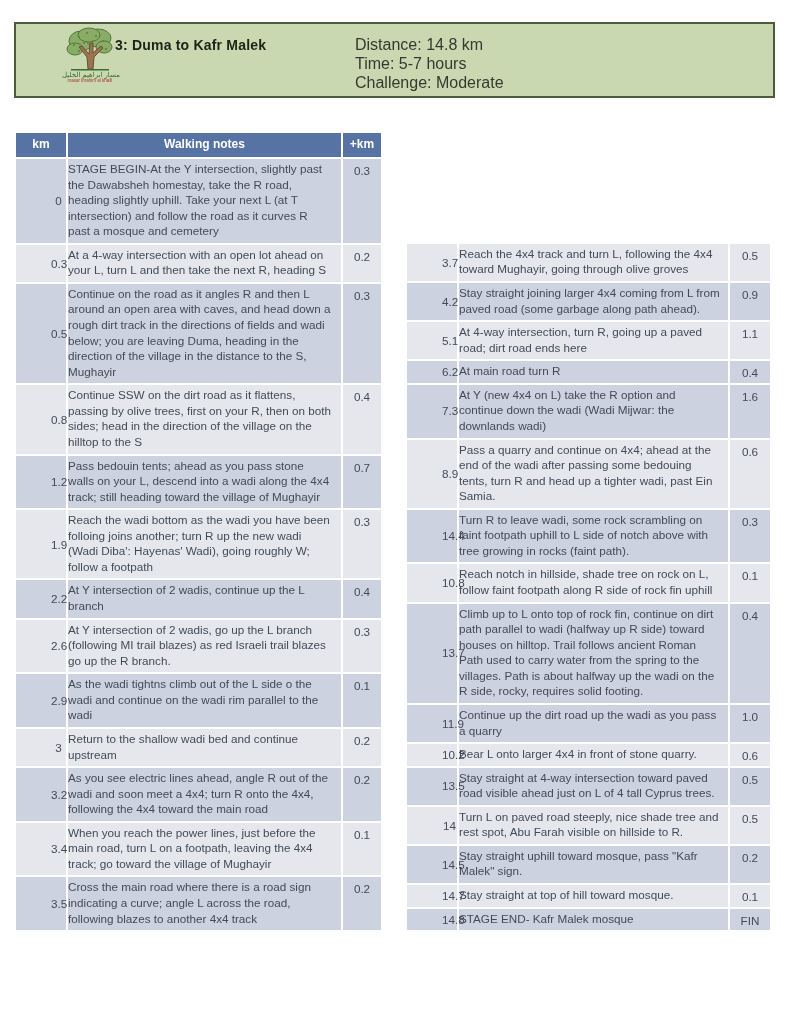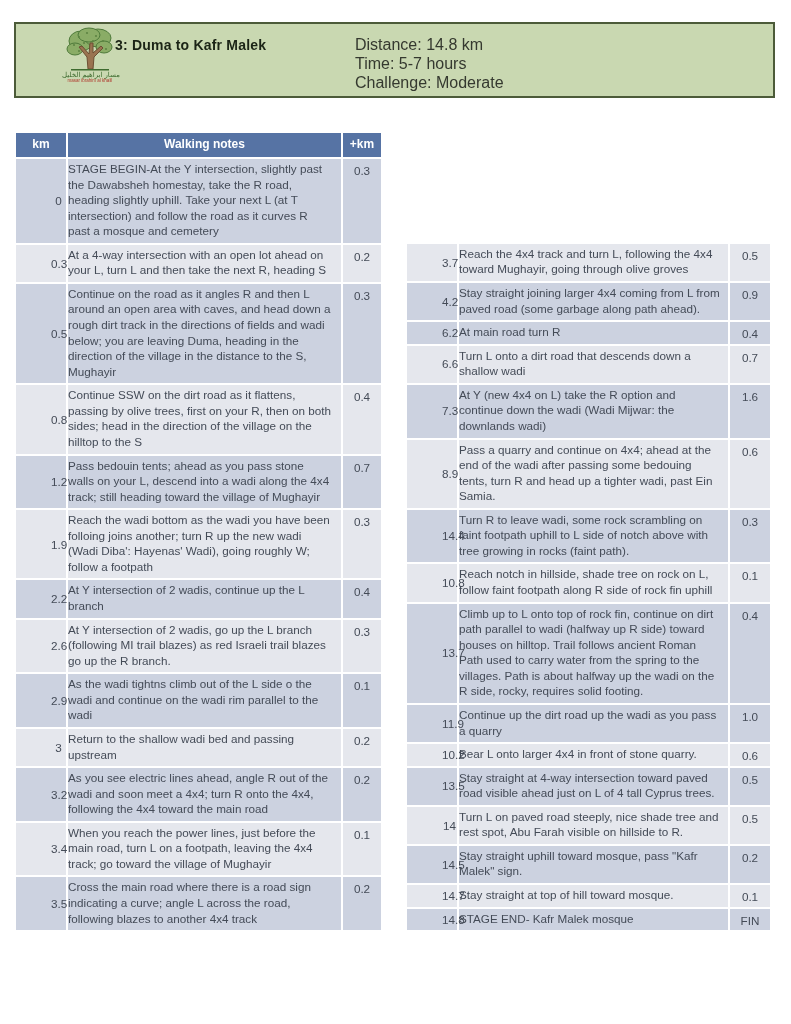--- a/index.html
+++ b/index.html
@@ -158,21 +158,21 @@
           <td class="cell-note">At Y intersection of 2 wadis, go up the L branch (following MI trail blazes) as red Israeli trail blazes go up the R branch.</td>
           <td class="cell-plus">0.3</td>
         </tr>
         <tr class="row-dark">
           <td class="cell-km">2.9</td>
           <td class="cell-note">As the wadi tightns climb out of the L side o the wadi and continue on the wadi rim parallel to the wadi</td>
           <td class="cell-plus">0.1</td>
         </tr>
         <tr class="row-light">
           <td class="cell-km">3</td>
-          <td class="cell-note">Return to the shallow wadi bed and passing upstream</td>
+          <td class="cell-note">Return to the shallow wadi bed and continue upstream</td>
           <td class="cell-plus">0.2</td>
         </tr>
         <tr class="row-dark">
           <td class="cell-km">3.2</td>
           <td class="cell-note">As you see electric lines ahead, angle R out of the wadi and soon meet a 4x4; turn R onto the 4x4, following the 4x4 toward the main road</td>
           <td class="cell-plus">0.2</td>
         </tr>
         <tr class="row-light">
           <td class="cell-km">3.4</td>
           <td class="cell-note">When you reach the power lines, just before the main road, turn L on a footpath, leaving the 4x4 track; go toward the village of Mughayir</td>
@@ -196,29 +196,29 @@
         <tr class="row-light">
           <td class="cell-km">3.7</td>
           <td class="cell-note">Reach the 4x4 track and turn L, following the 4x4 toward Mughayir, going through olive groves</td>
           <td class="cell-plus">0.5</td>
         </tr>
         <tr class="row-dark">
           <td class="cell-km">4.2</td>
           <td class="cell-note">Stay straight joining larger 4x4 coming from L from paved road (some garbage along path ahead).</td>
           <td class="cell-plus">0.9</td>
         </tr>
+        <tr class="row-light">
+          <td class="cell-km">5.1</td>
+          <td class="cell-note">At 4-way intersection, turn R, going up a paved road; dirt road ends here</td>
+          <td class="cell-plus">1.1</td>
+        </tr>
         <tr class="row-dark">
           <td class="cell-km">6.2</td>
           <td class="cell-note">At main road turn R</td>
           <td class="cell-plus">0.4</td>
-        </tr>
-        <tr class="row-light">
-          <td class="cell-km">6.6</td>
-          <td class="cell-note">Turn L onto a dirt road that descends down a shallow wadi</td>
-          <td class="cell-plus">0.7</td>
         </tr>
         <tr class="row-dark">
           <td class="cell-km">7.3</td>
           <td class="cell-note">At Y (new 4x4 on L) take the R option and continue down the wadi (Wadi Mijwar: the downlands wadi)</td>
           <td class="cell-plus">1.6</td>
         </tr>
         <tr class="row-light">
           <td class="cell-km">8.9</td>
           <td class="cell-note">Pass a quarry and continue on 4x4; ahead at the end of the wadi after passing some bedouing tents, turn R and head up a tighter wadi, past Ein Samia.</td>
           <td class="cell-plus">0.6</td>

